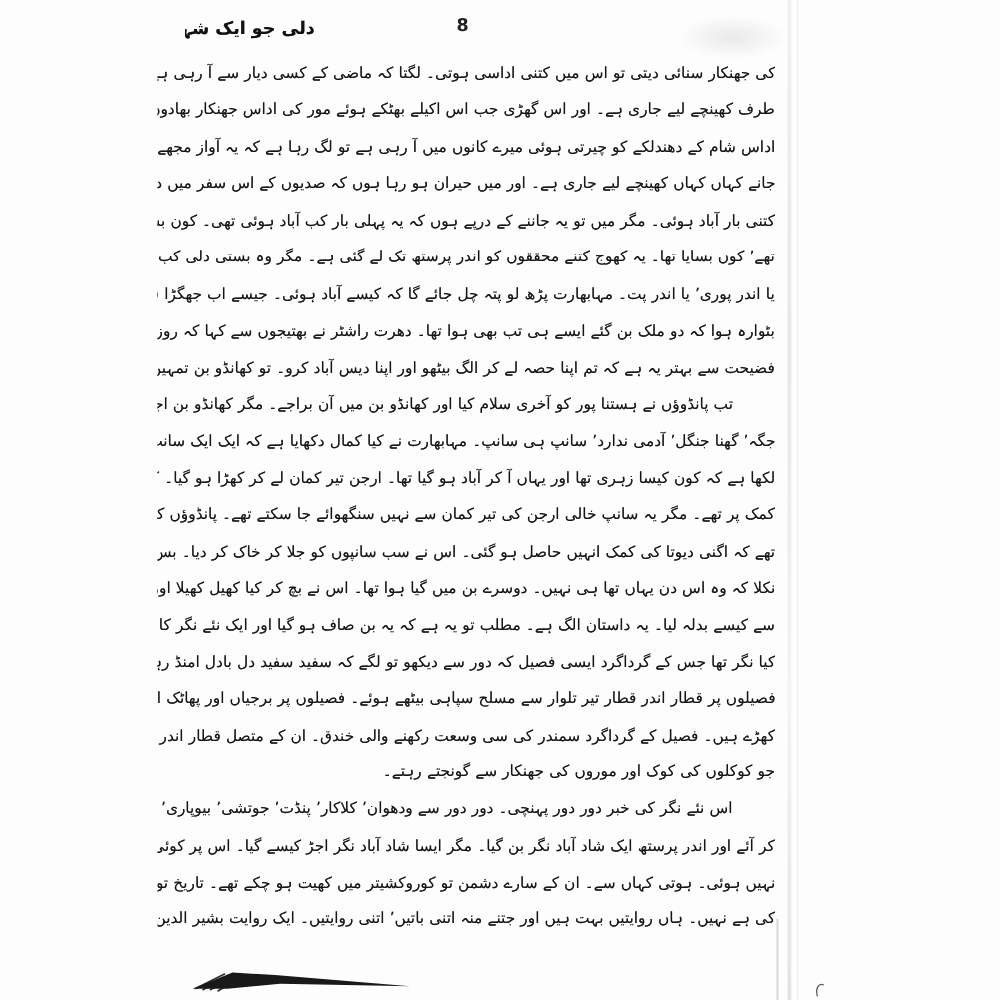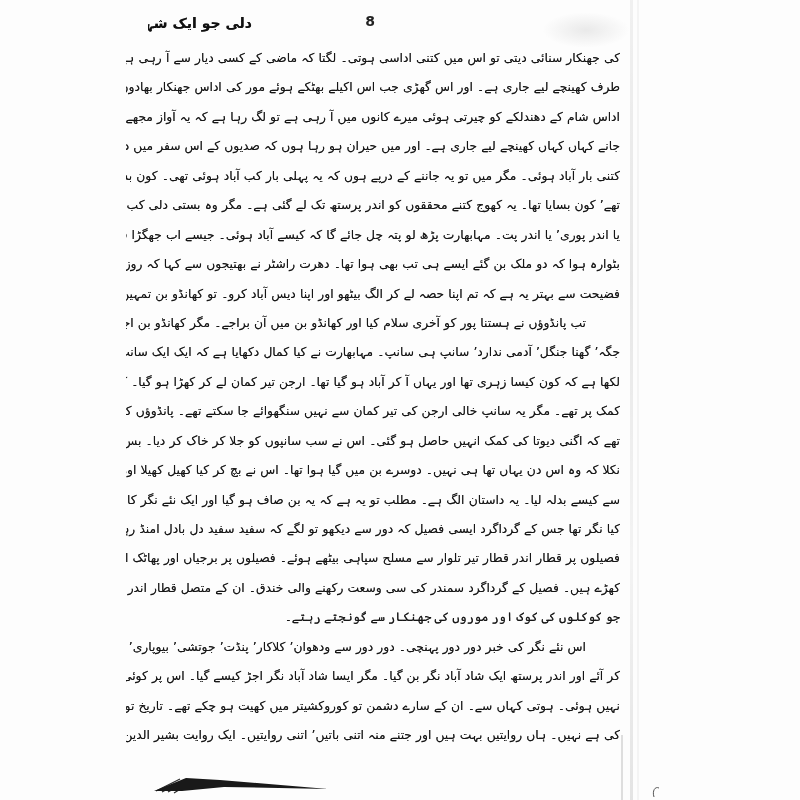--- a/index.html
+++ b/index.html
@@ -25,21 +25,21 @@
   .body-text{
     position:absolute;left:126px;top:44px;width:494px;direction:rtl;
   }
   .line{
     height:29.45px;line-height:29.45px;font-size:12.3px;color:#161616;
     white-space:nowrap;overflow:hidden;
     text-align:justify;text-align-last:justify;
     word-spacing:.2px;text-shadow:0 0 .4px rgba(0,0,0,.55);
   }
   .line.indent{padding-right:34px;}
-  .line.short{text-align-last:right;font-family:Liberation Serif, serif;}
+  .line.short{text-align-last:right;}
 
   
   .crease-a{position:absolute;left:630px;top:0;width:3px;height:800px;
     background:linear-gradient(180deg,rgba(0,0,0,.05),rgba(0,0,0,.09) 35%,rgba(0,0,0,.04) 70%,rgba(0,0,0,.10));}
   .crease-b{position:absolute;left:637px;top:0;width:2px;height:800px;background:rgba(0,0,0,.035);}
   .crease-c{position:absolute;left:621px;top:735px;width:2px;height:65px;background:rgba(0,0,0,.12);}
   .ink-smudge{position:absolute;left:542px;top:12px;width:88px;height:36px;
     background:radial-gradient(ellipse at center,rgba(60,60,60,.10),rgba(60,60,60,0) 70%);}
   .pen-mark-left{position:absolute;left:128px;top:770px;width:210px;height:30px;}
   .pen-mark-right{position:absolute;left:650px;top:784px;width:14px;height:16px;}

